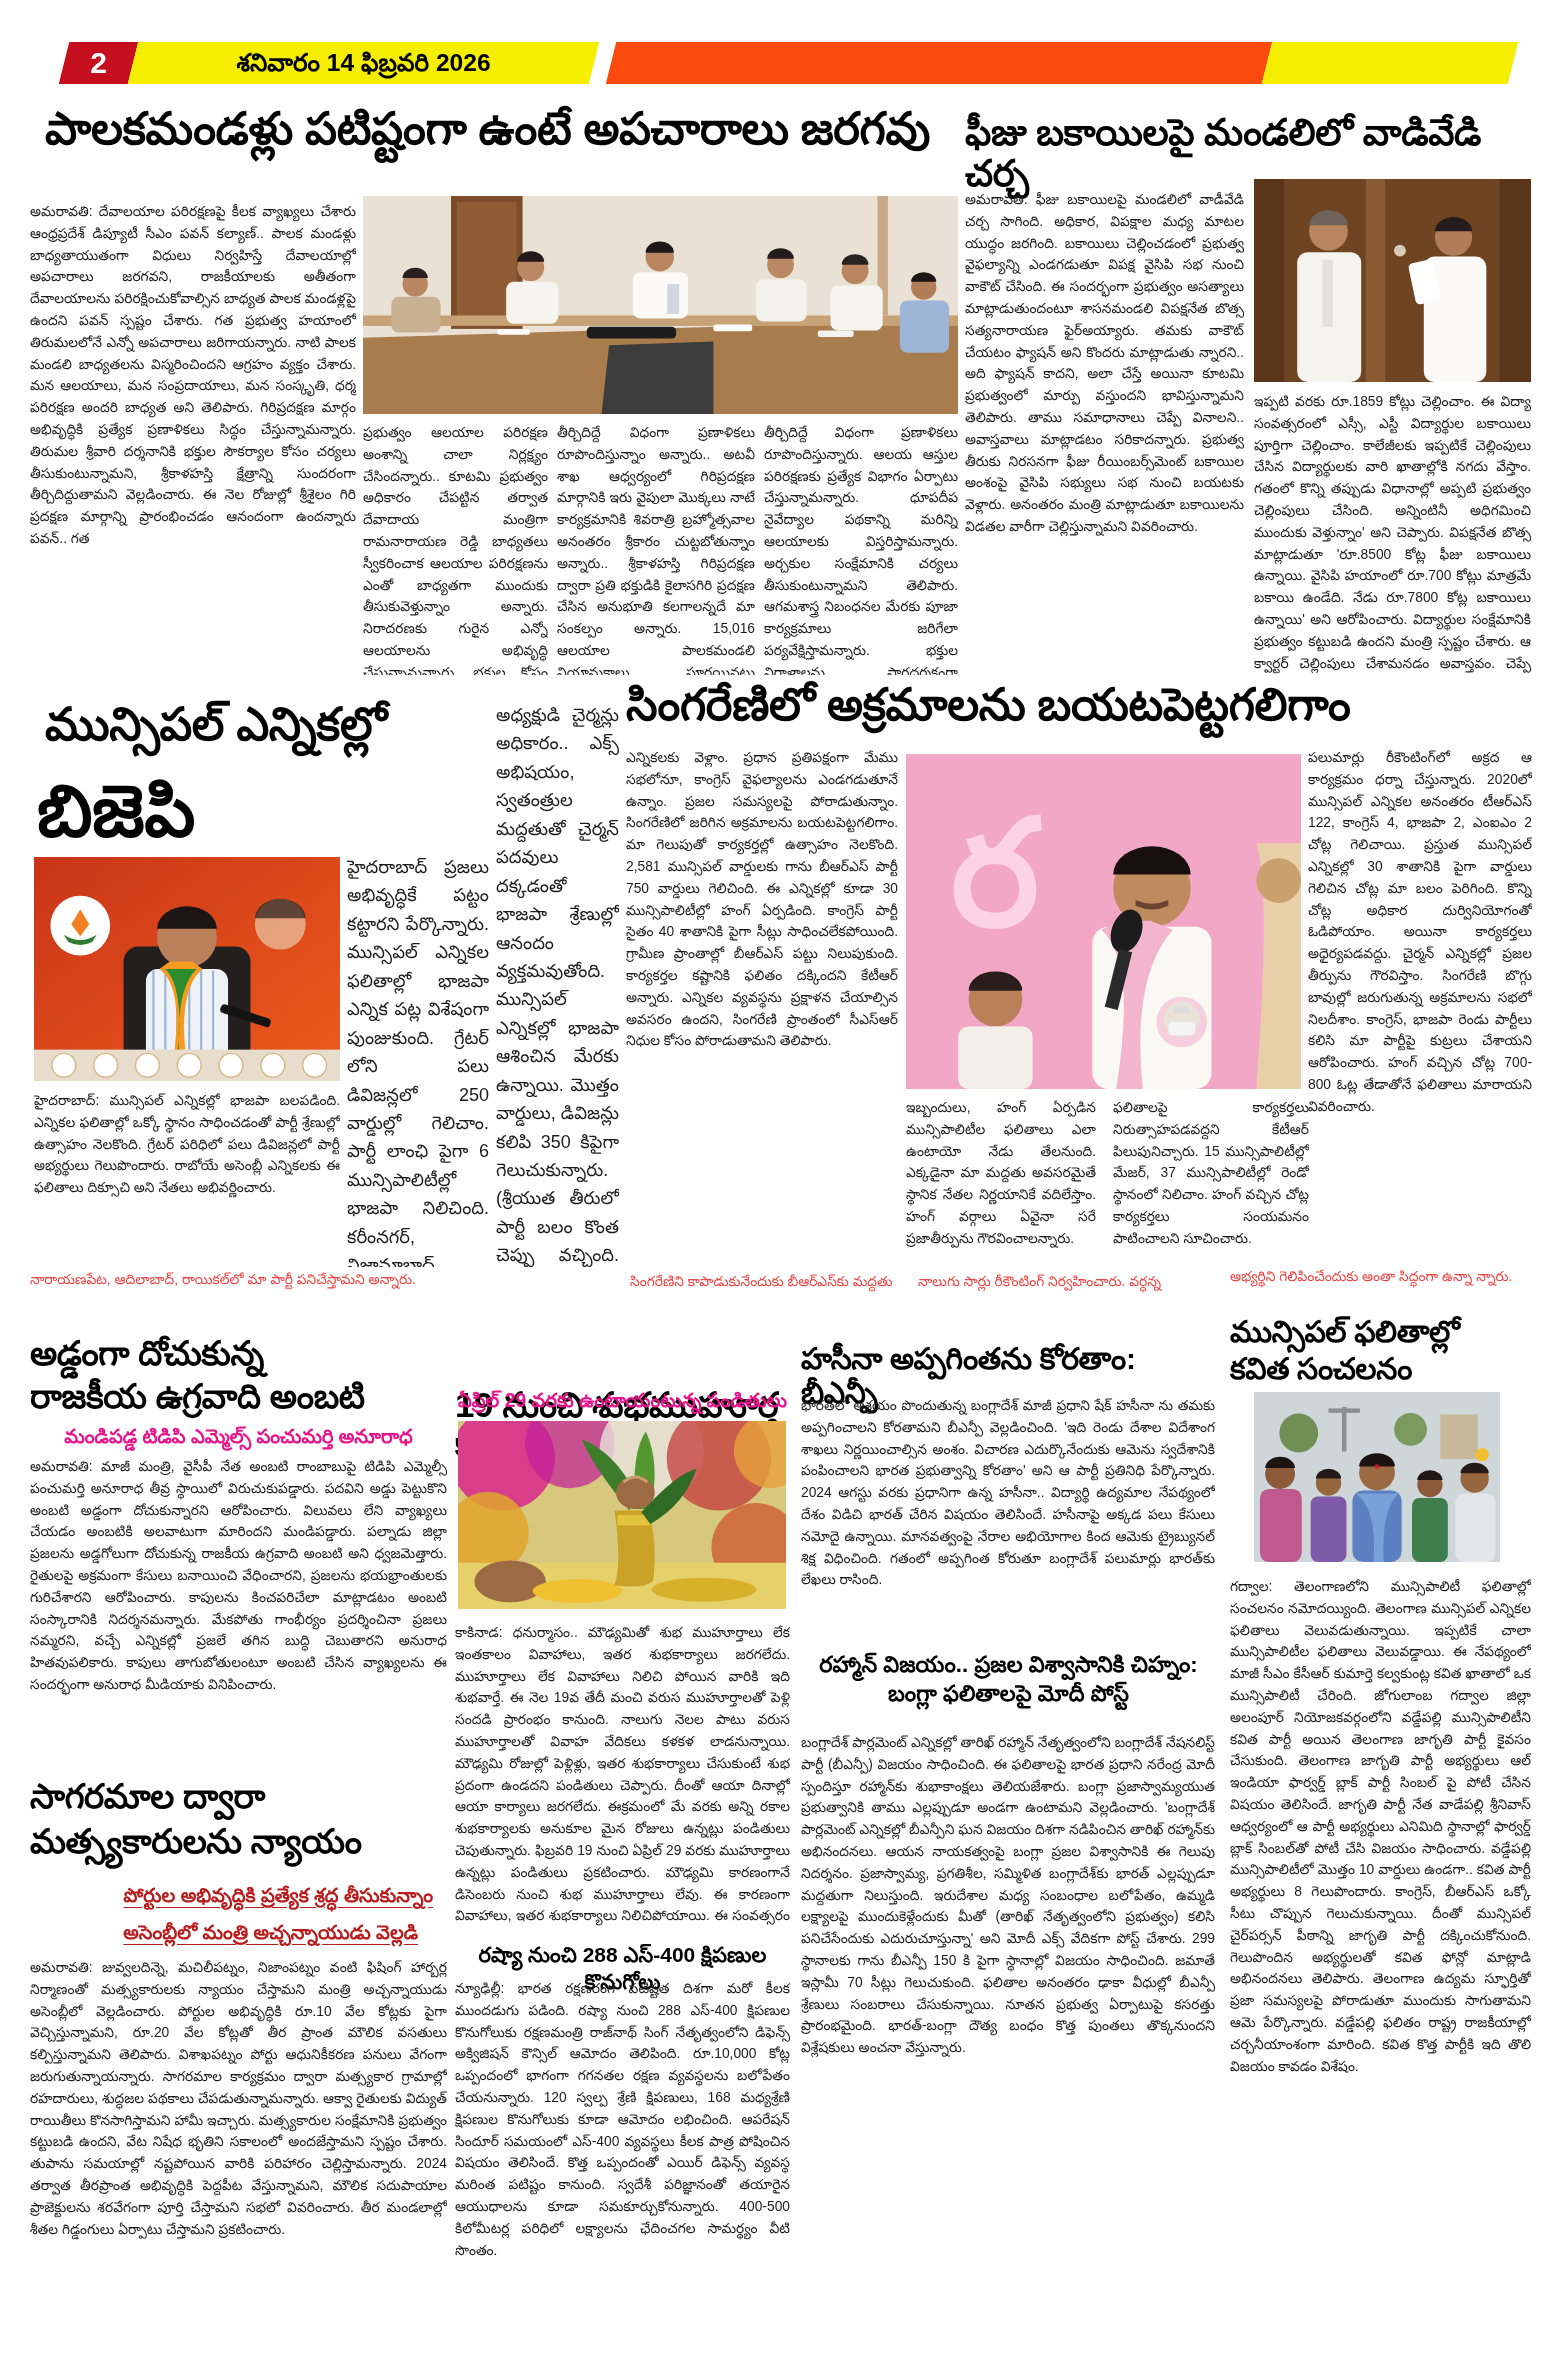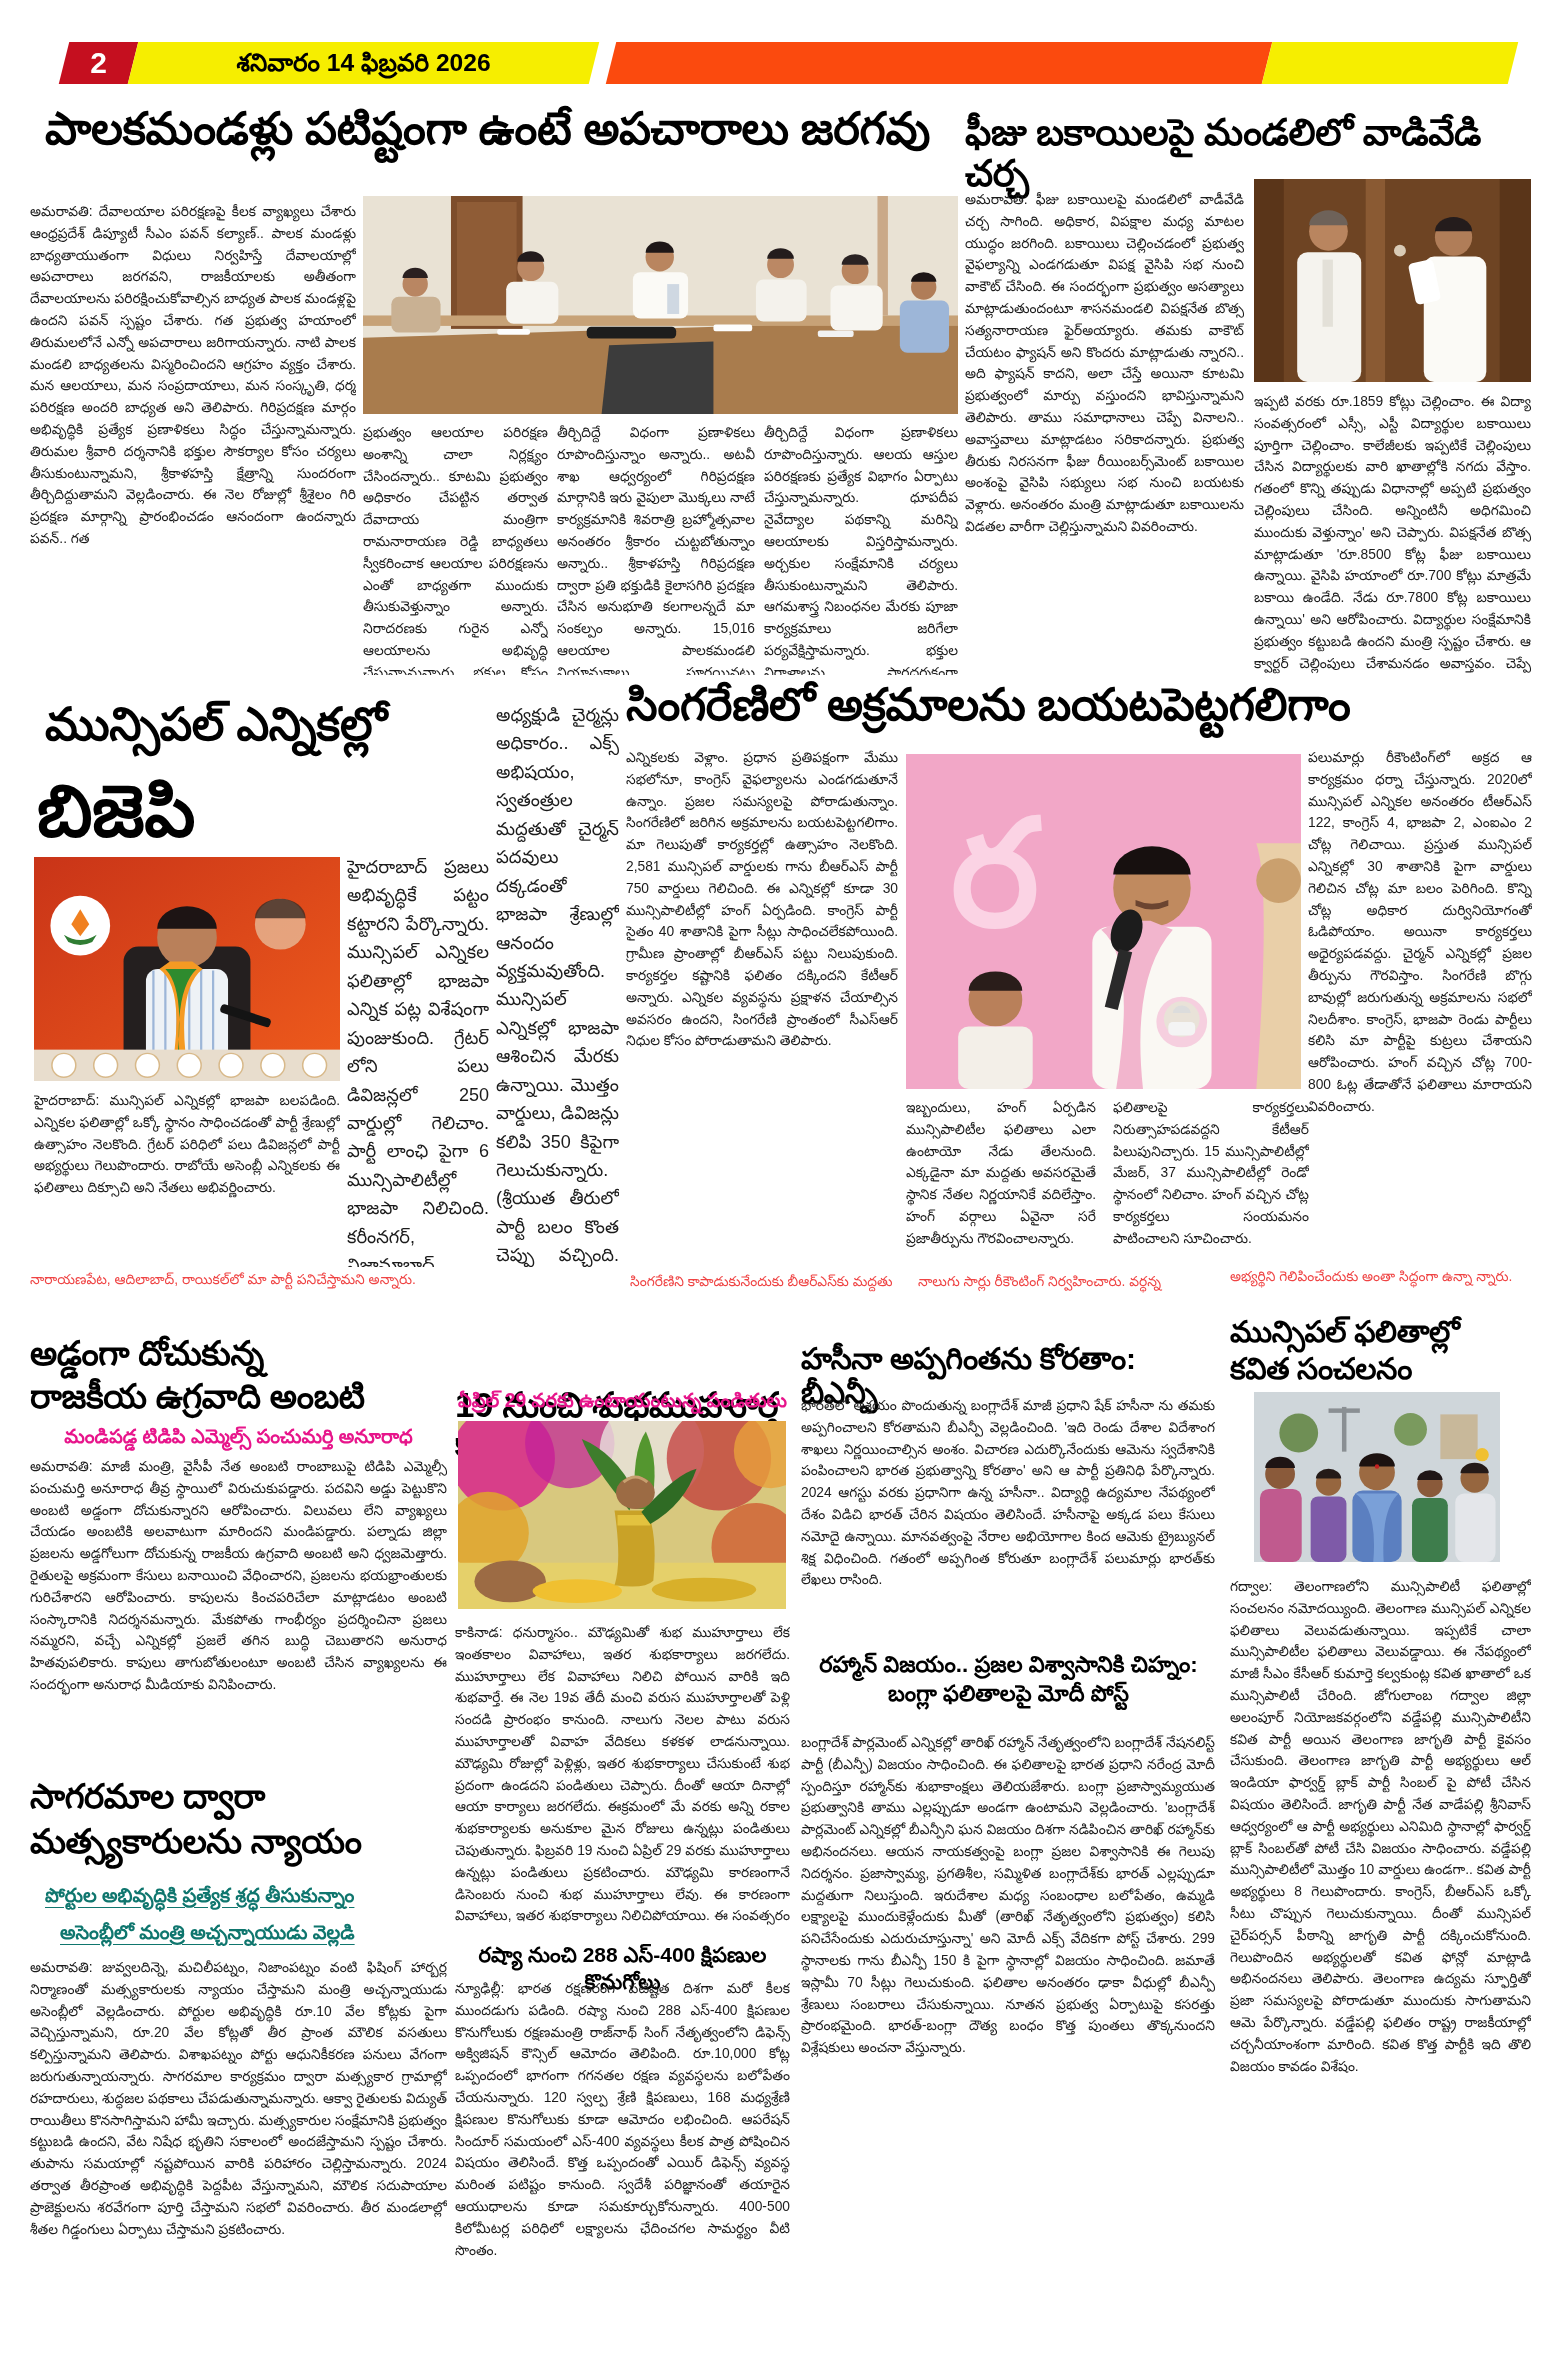--- a/index.html
+++ b/index.html
@@ -12,21 +12,21 @@
   .abs { position:absolute; }
   .headline { font-weight:800; color:#000; text-align:left; line-height:1.12; letter-spacing:-0.4px; }
   .headline.heavy { font-weight:900; }
   .body-text {
     font-size:13.8px; line-height:1.58; text-align:justify;
     overflow:hidden; color:#1b1b1b;
   }
   .body-text.narrow { font-size:18px; }
   .tail-line { font-size:13.8px; line-height:1.5; color:#ef4444; overflow:hidden; text-align:justify; }
   .subhead-pink { font-weight:700; text-align:center; font-size:19.4px; line-height:1.25; }
-  .subhead-black { font-weight:700; text-align:left; font-size:19.4px; line-height:1.3; color:#0f766e; text-decoration:underline; text-underline-offset:4.5px; }
+  .subhead-black { font-weight:700; text-align:right; font-size:19.4px; line-height:1.3; color:#b91c1c; text-decoration:underline; text-underline-offset:4.5px; }
   .subhead-bold-center { font-weight:800; text-align:center; color:#000000; line-height:1.3; }
   .photo { overflow:hidden; background:#ddd; }
   .photo svg { display:block; width:100%; height:100%; }
   
   .strip-seg { position:absolute; top:0; height:42px; transform:skewX(-14deg); }
   .page-num { color:#fff; font-weight:800; font-size:30px; text-align:center; line-height:42px; transform:skewX(14deg); }
   .date-text { font-weight:700; font-size:24.6px; text-align:center; line-height:42px; color:#000; transform:skewX(14deg); }
 </style>
 </head>
 <body>

